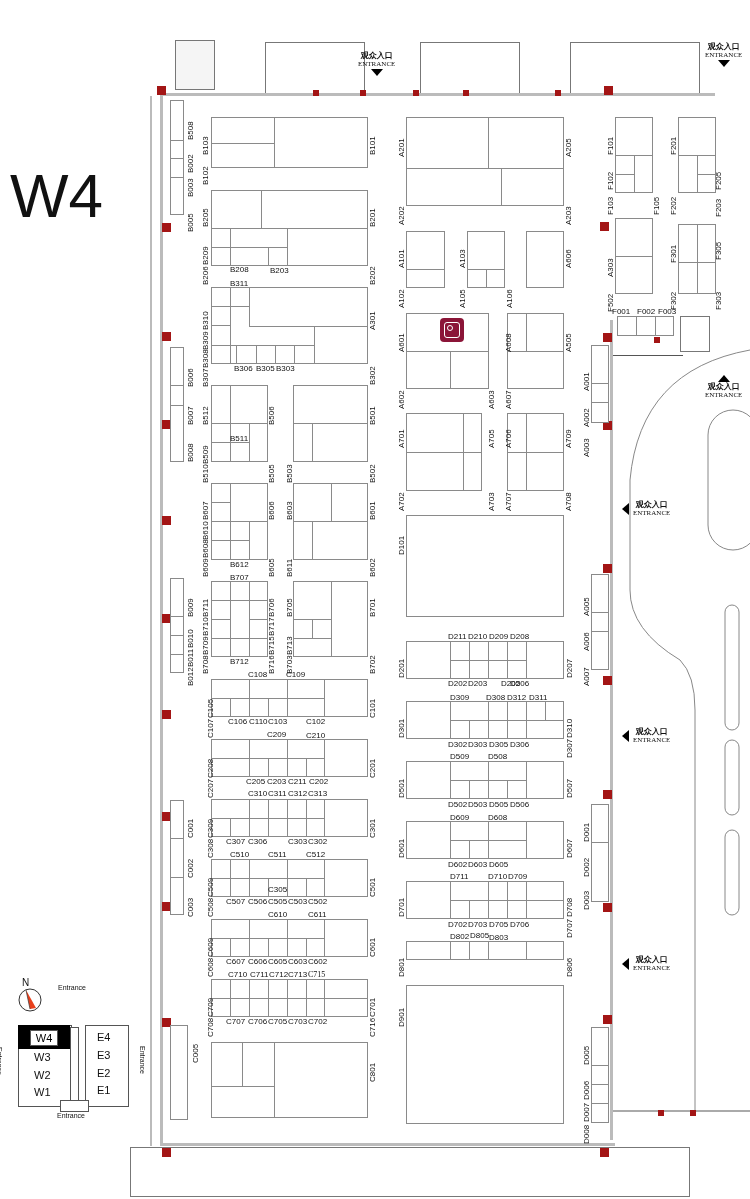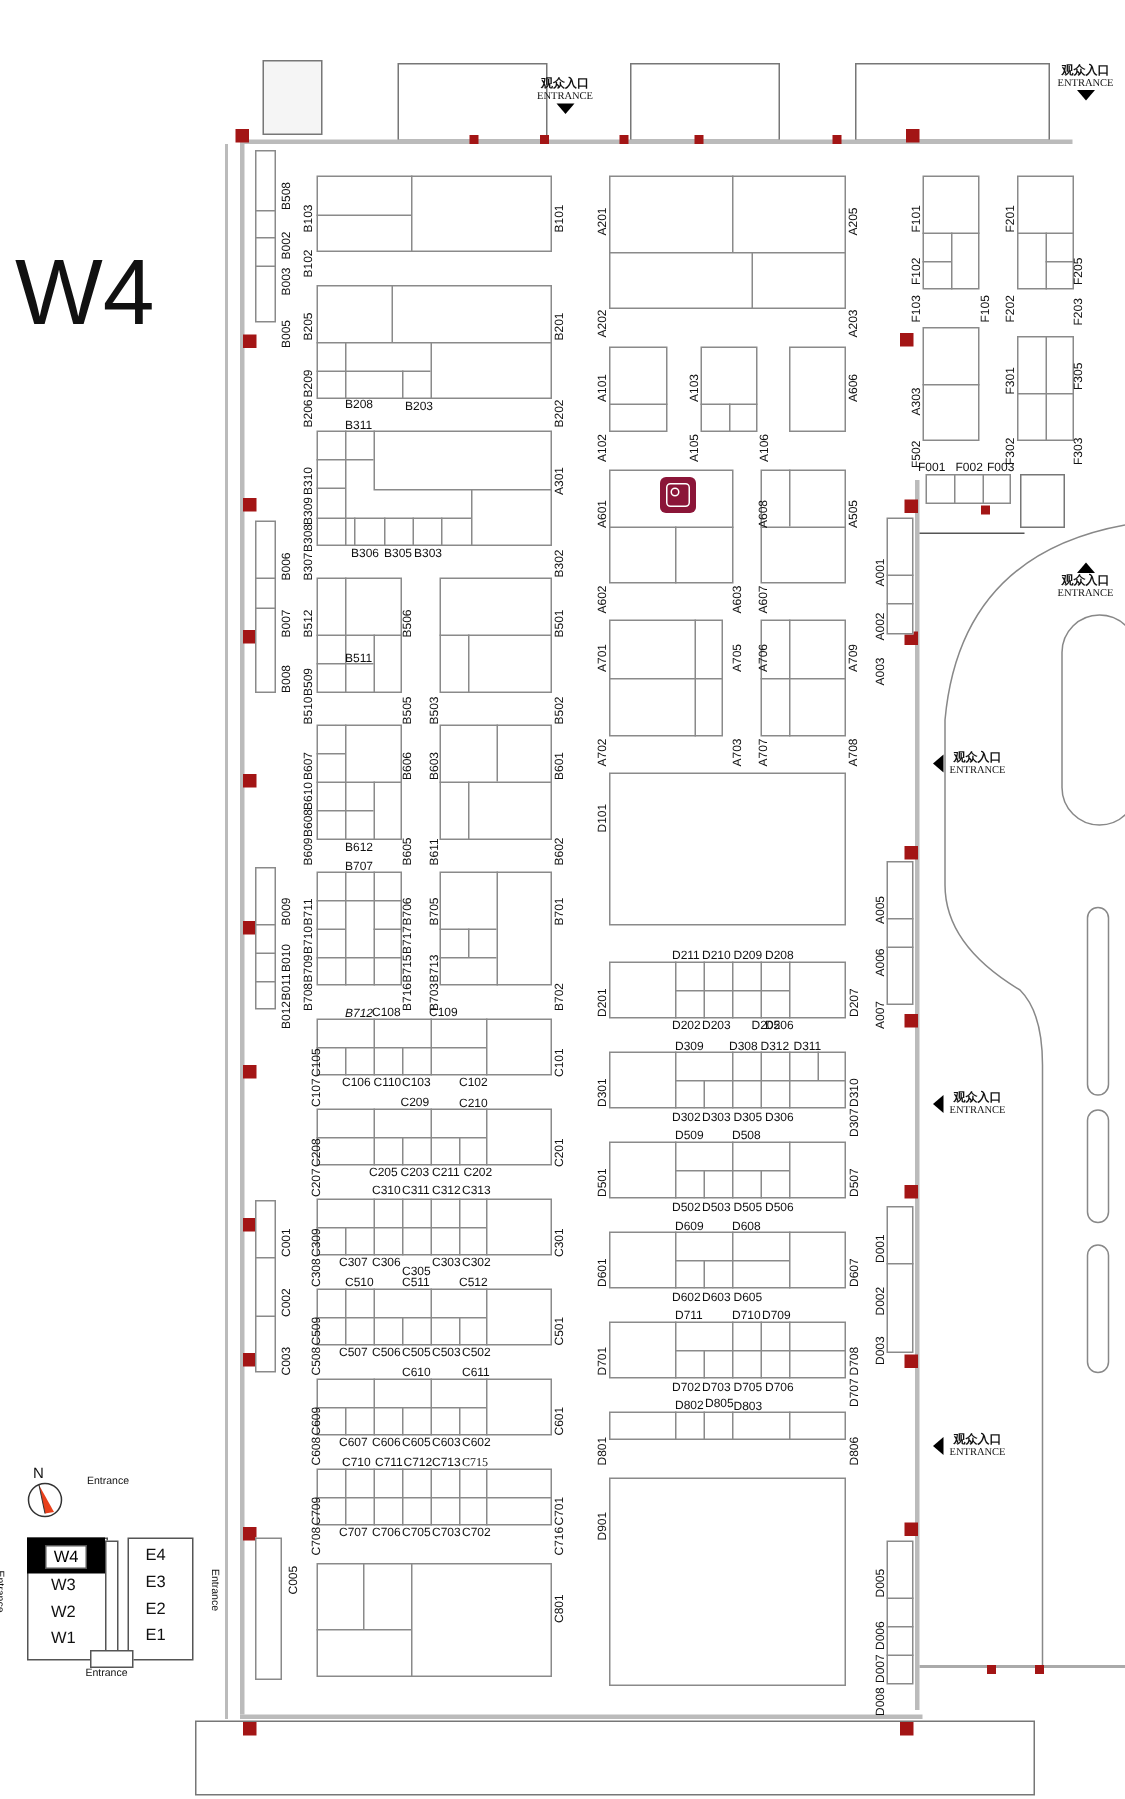--- a/index.html
+++ b/index.html
@@ -346,21 +346,21 @@
     <div class="lbl v" style="left: 369px; top: 285px;">B202</div>
     <div class="lbl" style="left: 230px; top: 266px;">B208</div>
     <div class="lbl" style="left: 270px; top: 267px;">B203</div>
     <div class="lbl" style="left: 230px; top: 280px;">B311</div>
     <div class="lbl" style="left: 234px; top: 365px;">B306</div>
     <div class="lbl" style="left: 256px; top: 365px;">B305</div>
     <div class="lbl" style="left: 276px; top: 365px;">B303</div>
     <div class="lbl" style="left: 230px; top: 435px;">B511</div>
     <div class="lbl" style="left: 230px; top: 561px;">B612</div>
     <div class="lbl" style="left: 230px; top: 574px;">B707</div>
-    <div class="lbl" style="left: 230px; top: 672px; font-style: italic;">B712</div>
+    <div class="lbl" style="left: 230px; top: 658px;">B712</div>
     <div class="lbl v" style="left: 202px; top: 330px;">B310</div>
     <div class="lbl v" style="left: 202px; top: 350px;">B309</div>
     <div class="lbl v" style="left: 202px; top: 368px;">B308</div>
     <div class="lbl v" style="left: 202px; top: 387px;">B307</div>
     <div class="lbl v" style="left: 369px; top: 330px;">A301</div>
     <div class="lbl v" style="left: 369px; top: 385px;">B302</div>
     <div class="lbl v" style="left: 187px; top: 387px;">B006</div>
     <div class="lbl v" style="left: 187px; top: 425px;">B007</div>
     <div class="lbl v" style="left: 187px; top: 462px;">B008</div>
     <div class="lbl v" style="left: 202px; top: 425px;">B512</div>
@@ -516,21 +516,21 @@
     <div class="lbl" style="left: 246px; top: 778px;">C205</div>
     <div class="lbl" style="left: 267px; top: 778px;">C203</div>
     <div class="lbl" style="left: 288px; top: 778px;">C211</div>
     <div class="lbl" style="left: 309px; top: 778px;">C202</div>
     <div class="lbl" style="left: 248px; top: 790px;">C310</div>
     <div class="lbl" style="left: 268px; top: 790px;">C311</div>
     <div class="lbl" style="left: 288px; top: 790px;">C312</div>
     <div class="lbl" style="left: 308px; top: 790px;">C313</div>
     <div class="lbl" style="left: 226px; top: 838px;">C307</div>
     <div class="lbl" style="left: 248px; top: 838px;">C306</div>
-    <div class="lbl" style="left: 268px; top: 844px;">C305</div>
+    <div class="lbl" style="left: 268px; top: 886px;">C305</div>
     <div class="lbl" style="left: 288px; top: 838px;">C303</div>
     <div class="lbl" style="left: 308px; top: 838px;">C302</div>
     <div class="lbl" style="left: 230px; top: 851px;">C510</div>
     <div class="lbl" style="left: 268px; top: 851px;">C511</div>
     <div class="lbl" style="left: 306px; top: 851px;">C512</div>
     <div class="lbl" style="left: 226px; top: 898px;">C507</div>
     <div class="lbl" style="left: 248px; top: 898px;">C506</div>
     <div class="lbl" style="left: 268px; top: 898px;">C505</div>
     <div class="lbl" style="left: 288px; top: 898px;">C503</div>
     <div class="lbl" style="left: 308px; top: 898px;">C502</div>

